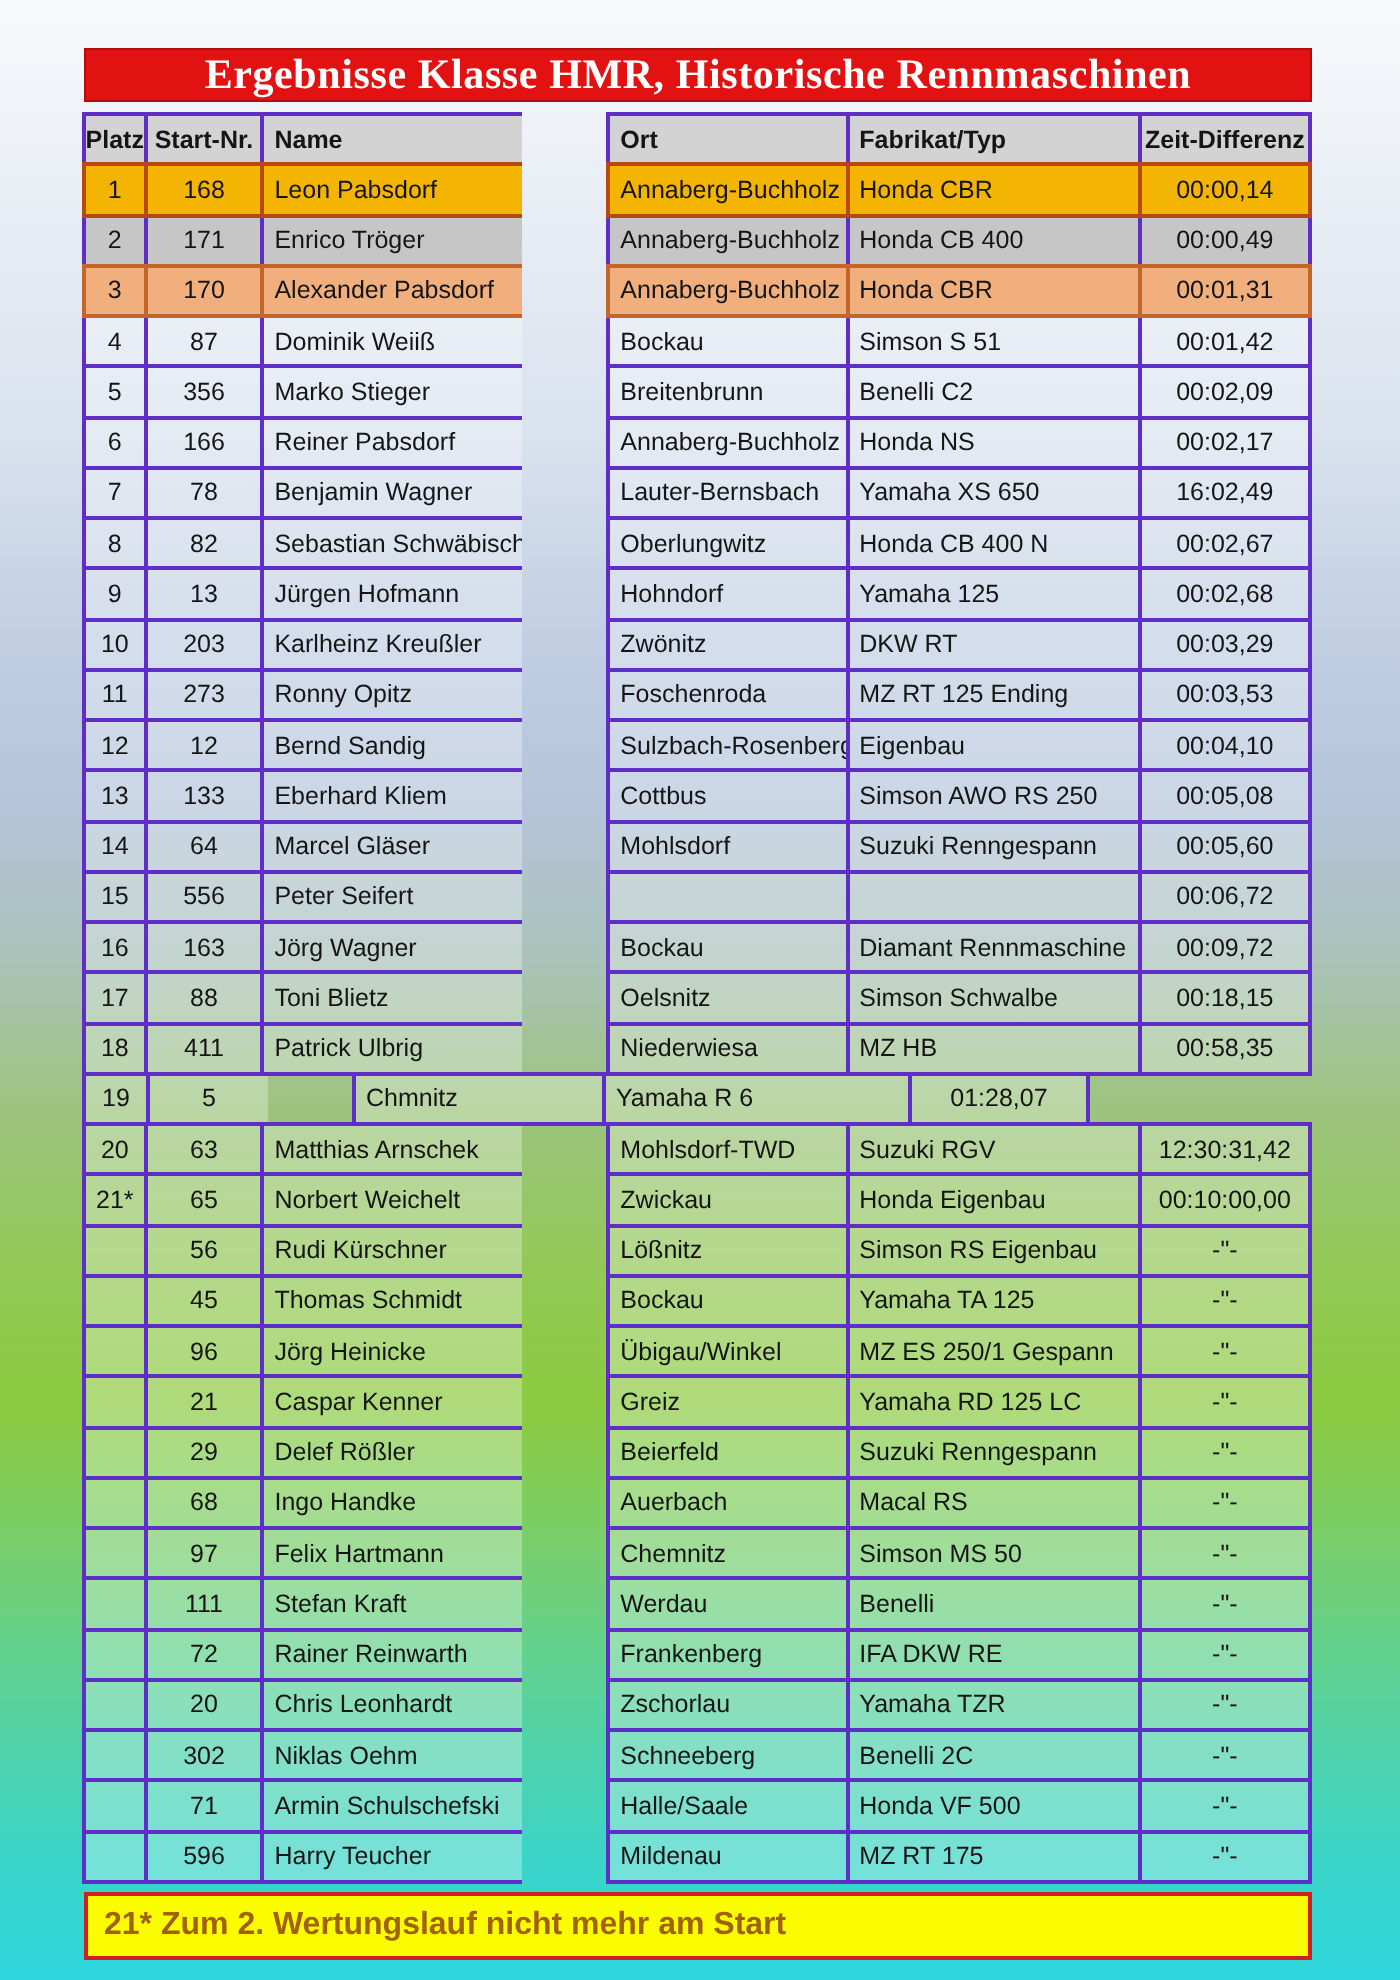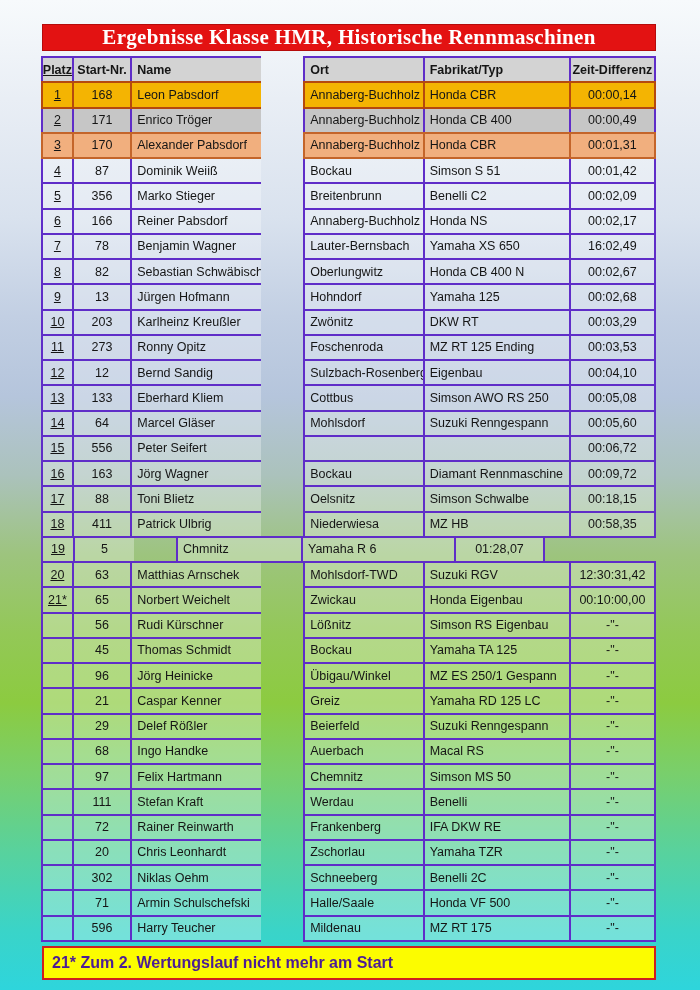--- a/index.html
+++ b/index.html
@@ -25,34 +25,34 @@
   .row:first-child{margin-top:0;}
   .cell{
     box-sizing:border-box;display:flex;align-items:center;
     border:2px solid var(--bc);border-right:0;
     font-size:12.5px;color:#151515;white-space:nowrap;overflow:hidden;
     background:rgba(255,255,255,0.30);
   }
   .cell:last-child{border-right:2px solid var(--bc);}
   .c{justify-content:center;padding:0 2px;}
   .l{justify-content:flex-start;padding:0 0 0 5px;}
-  .w0{width:32px;text-decoration:underline;} .w1{width:61px;} .w2{width:137px;}
+  .w0{width:32px;} .w1{width:61px;} .w2{width:137px;}
   .w3{width:125px;margin-left:42px;} .w4{width:153px;} .w5{width:91px;}
   .head{z-index:2;}
   .head .cell{background:#d3d3d3;font-weight:bold;}
   .row.gold{z-index:4;--bc:#b5490e;}
   .row.gold .cell{background:#f4b402;}
   .row.silver{z-index:3;}
   .row.silver .cell{background:#c6c6c6;}
   .row.bronze{z-index:4;--bc:#c4652a;}
   .row.bronze .cell{background:#f1af7e;}
   .footer{
     position:absolute;left:42px;top:946px;width:614px;height:34px;
     box-sizing:border-box;background:#fcfc00;border:2px solid #cf1f1f;
-    color:#4c1d95;font-weight:bold;font-size:16px;
+    color:#a16207;font-weight:bold;font-size:16px;
     display:flex;align-items:center;padding-left:8px;
   }
 </style>
 </head>
 <body>
 
 <div class="banner">Ergebnisse Klasse HMR, Historische Rennmaschinen</div>
 
 <div class="tbl">
   <div class="row head">

